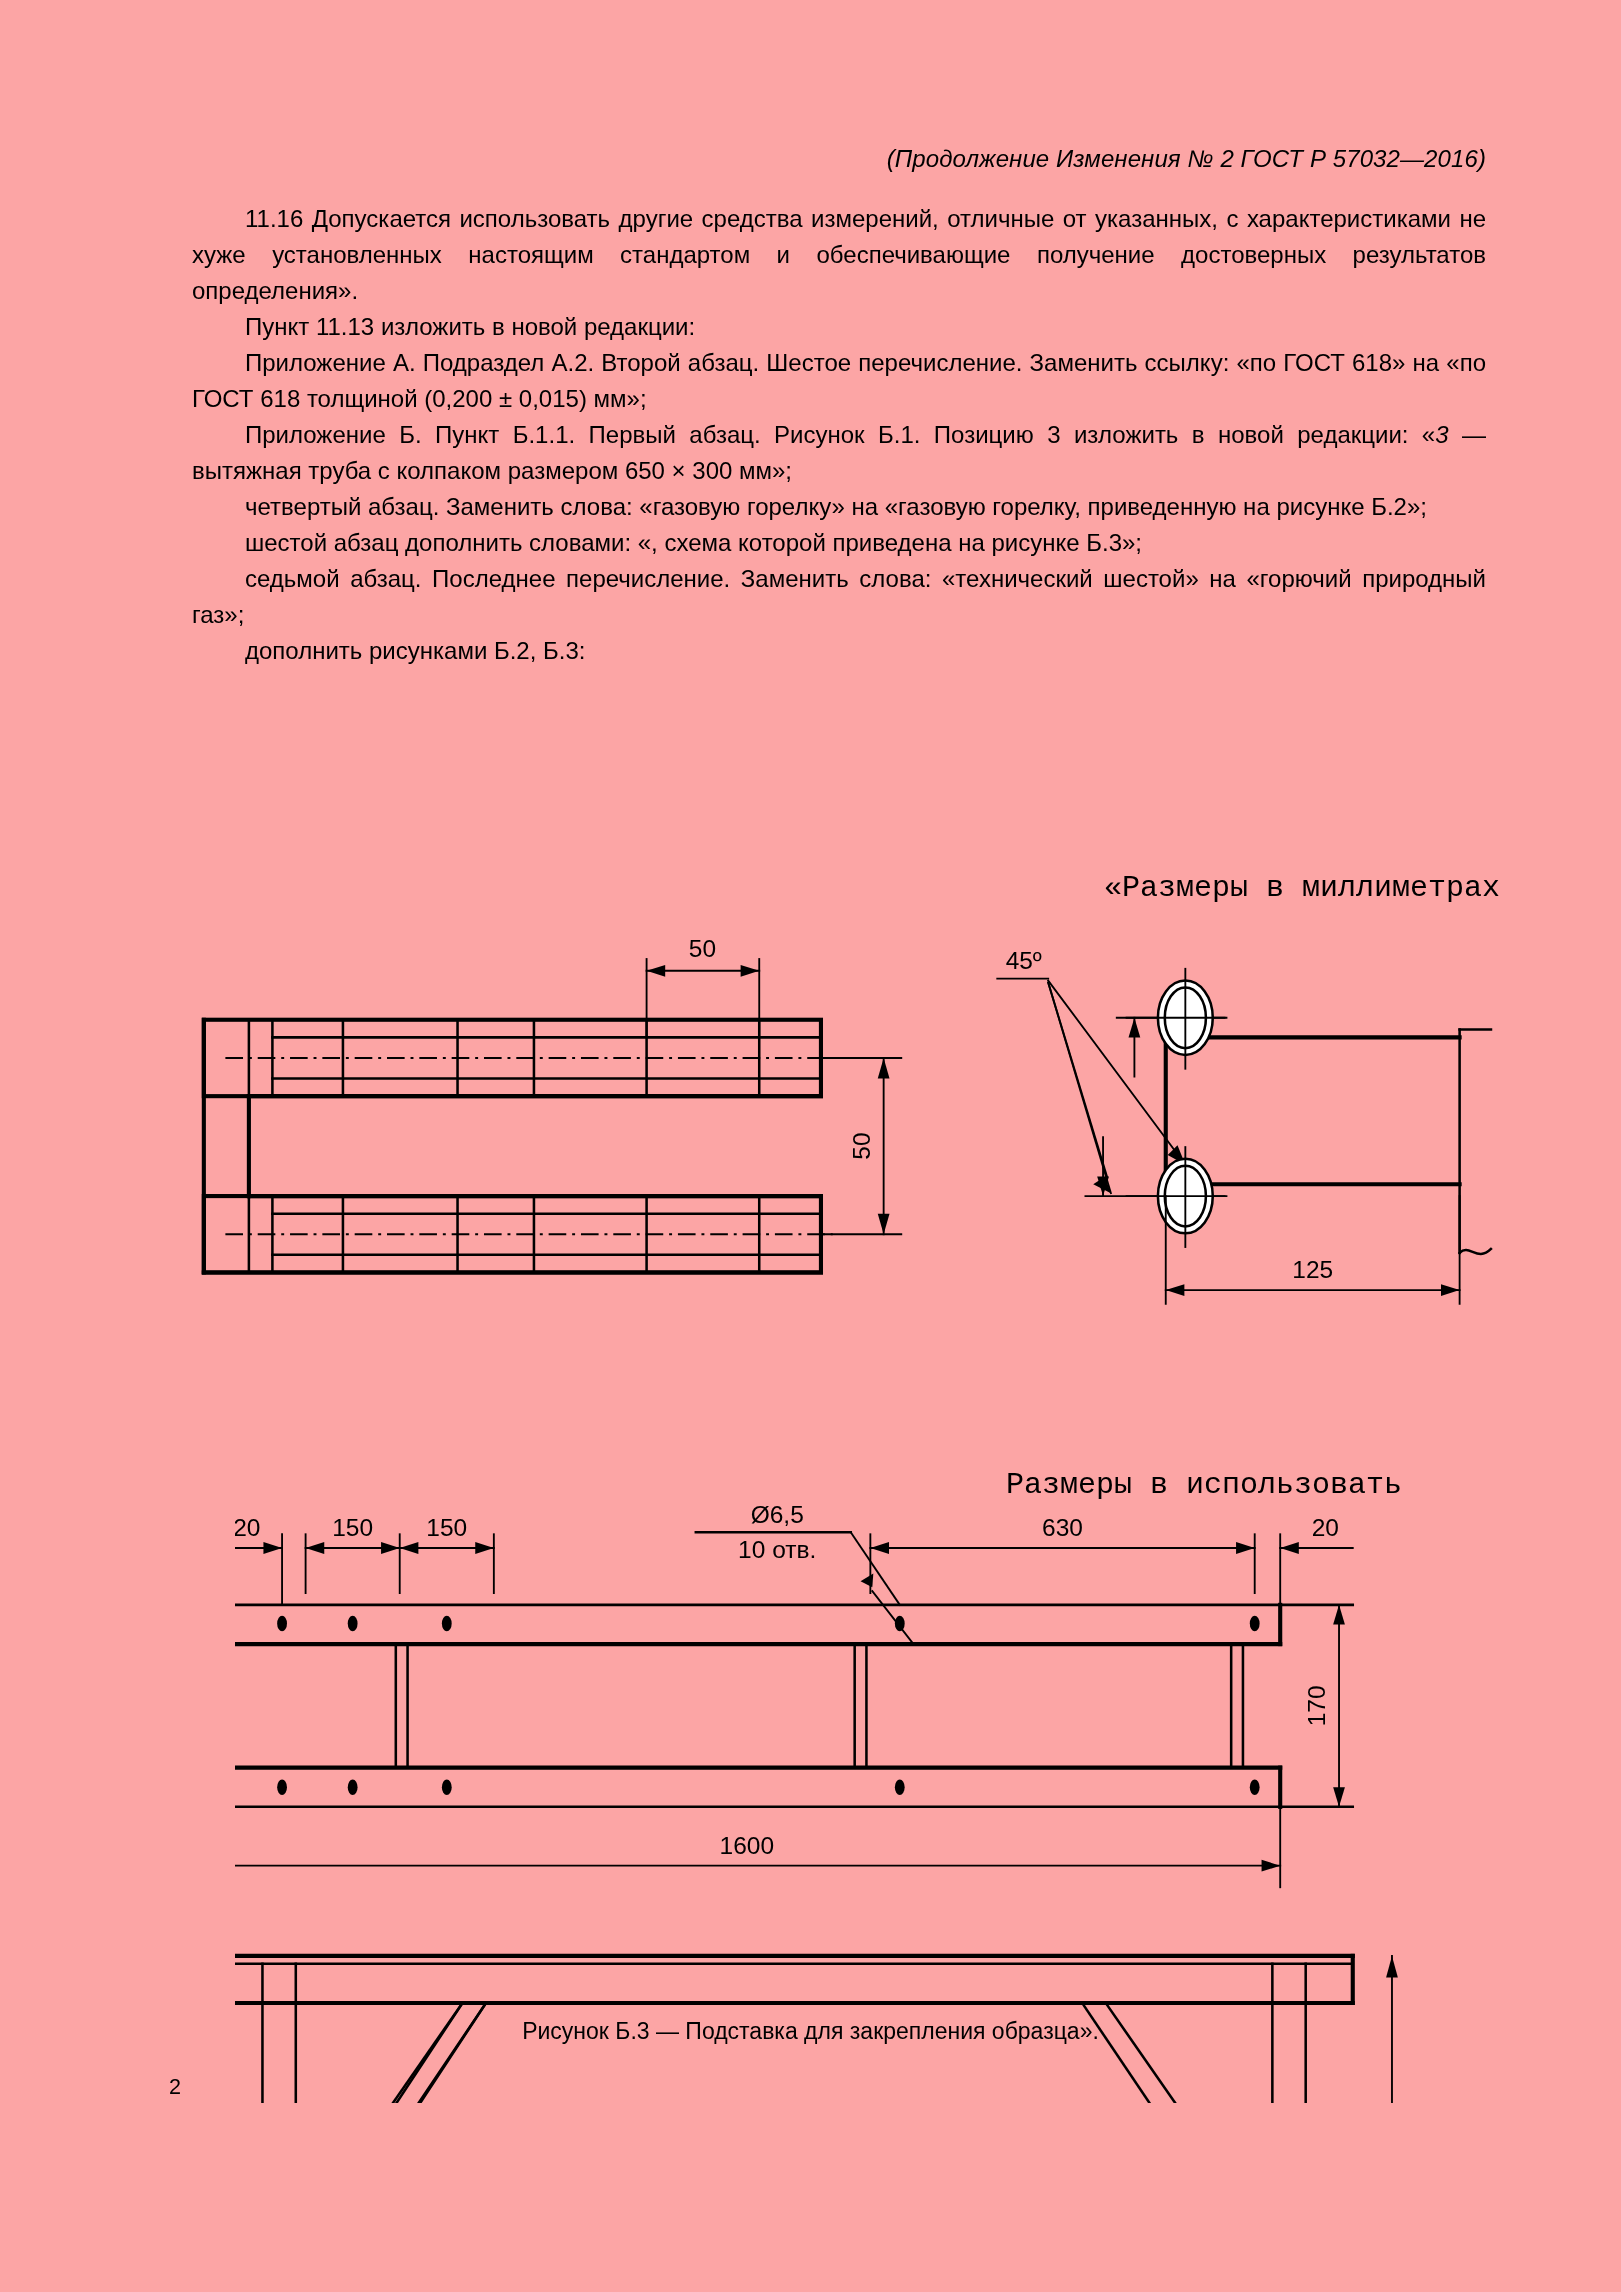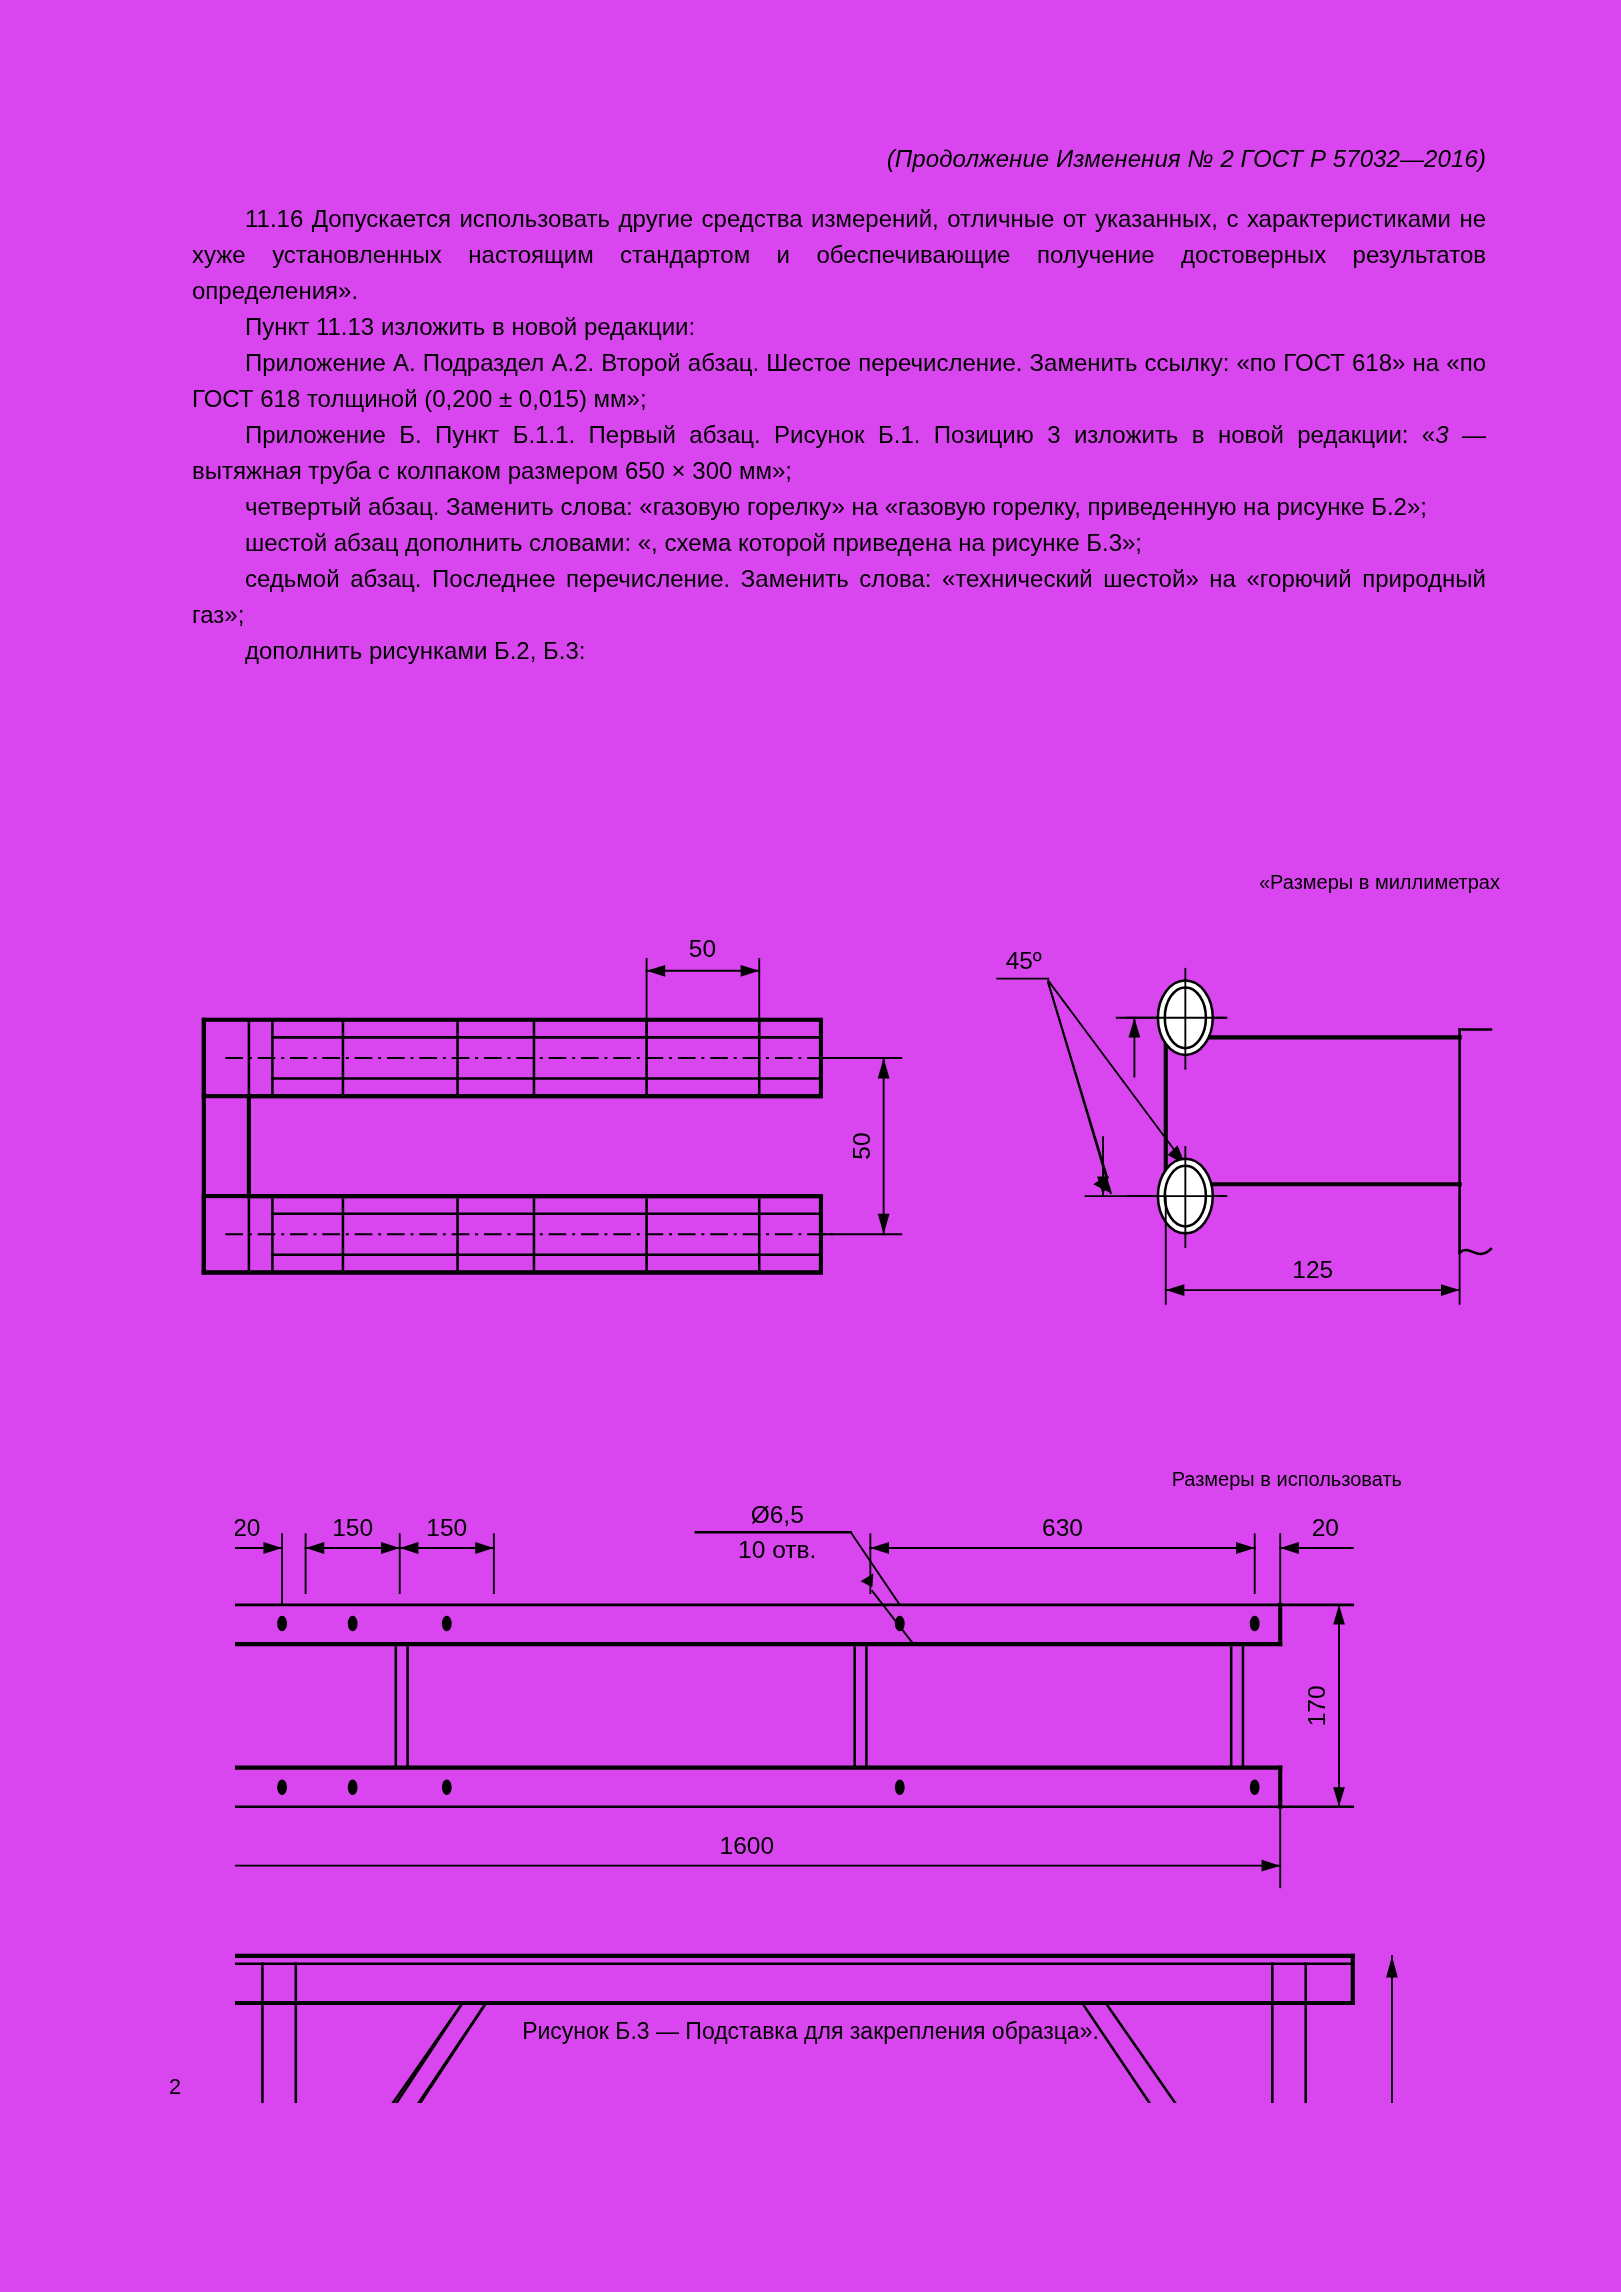--- a/index.html
+++ b/index.html
@@ -8,21 +8,21 @@
     background: #ffffff;
   }
   body {
     font-family: "Liberation Sans", sans-serif;
     color: #000000;
   }
   .page {
     position: relative;
     width: 1621px;
     height: 2293px;
-    background: #d946ef;
+    background: #fca5a5;
     overflow: hidden;
   }
   .header-line {
     position: absolute;
     top: 145px;
     left: 0;
     width: 1486px;
     text-align: right;
     font-style: italic;
     font-size: 24px;
@@ -39,21 +39,22 @@
     text-justify: inter-word;
   }
   .body-text p {
     margin: 0;
     text-indent: 53px;
   }
   .ital { font-style: italic; }
 
   .units-label {
     position: absolute;
-    font-size: 20px;
+    font-size: 30px;
+    font-family: Liberation Mono, monospace;
   }
   .fig-caption {
     position: absolute;
     width: 1621px;
     left: 0;
     text-align: center;
     font-size: 23px;
   }
   .page-number {
     position: absolute;

